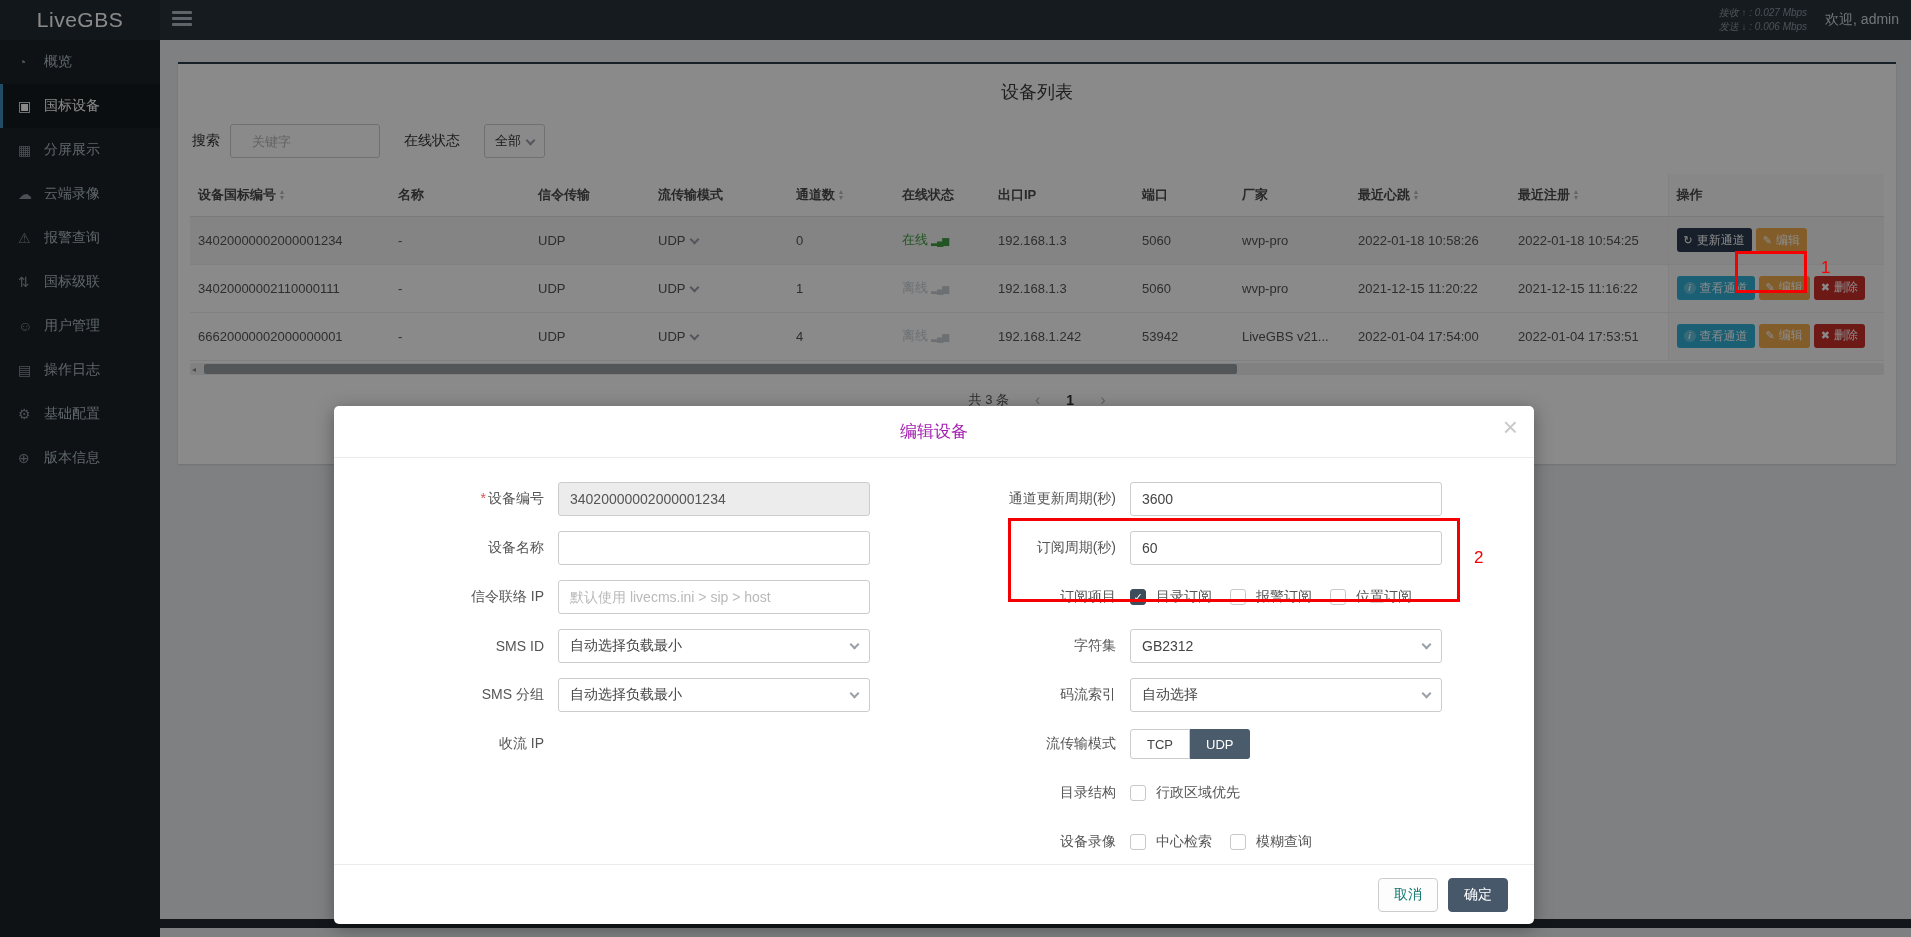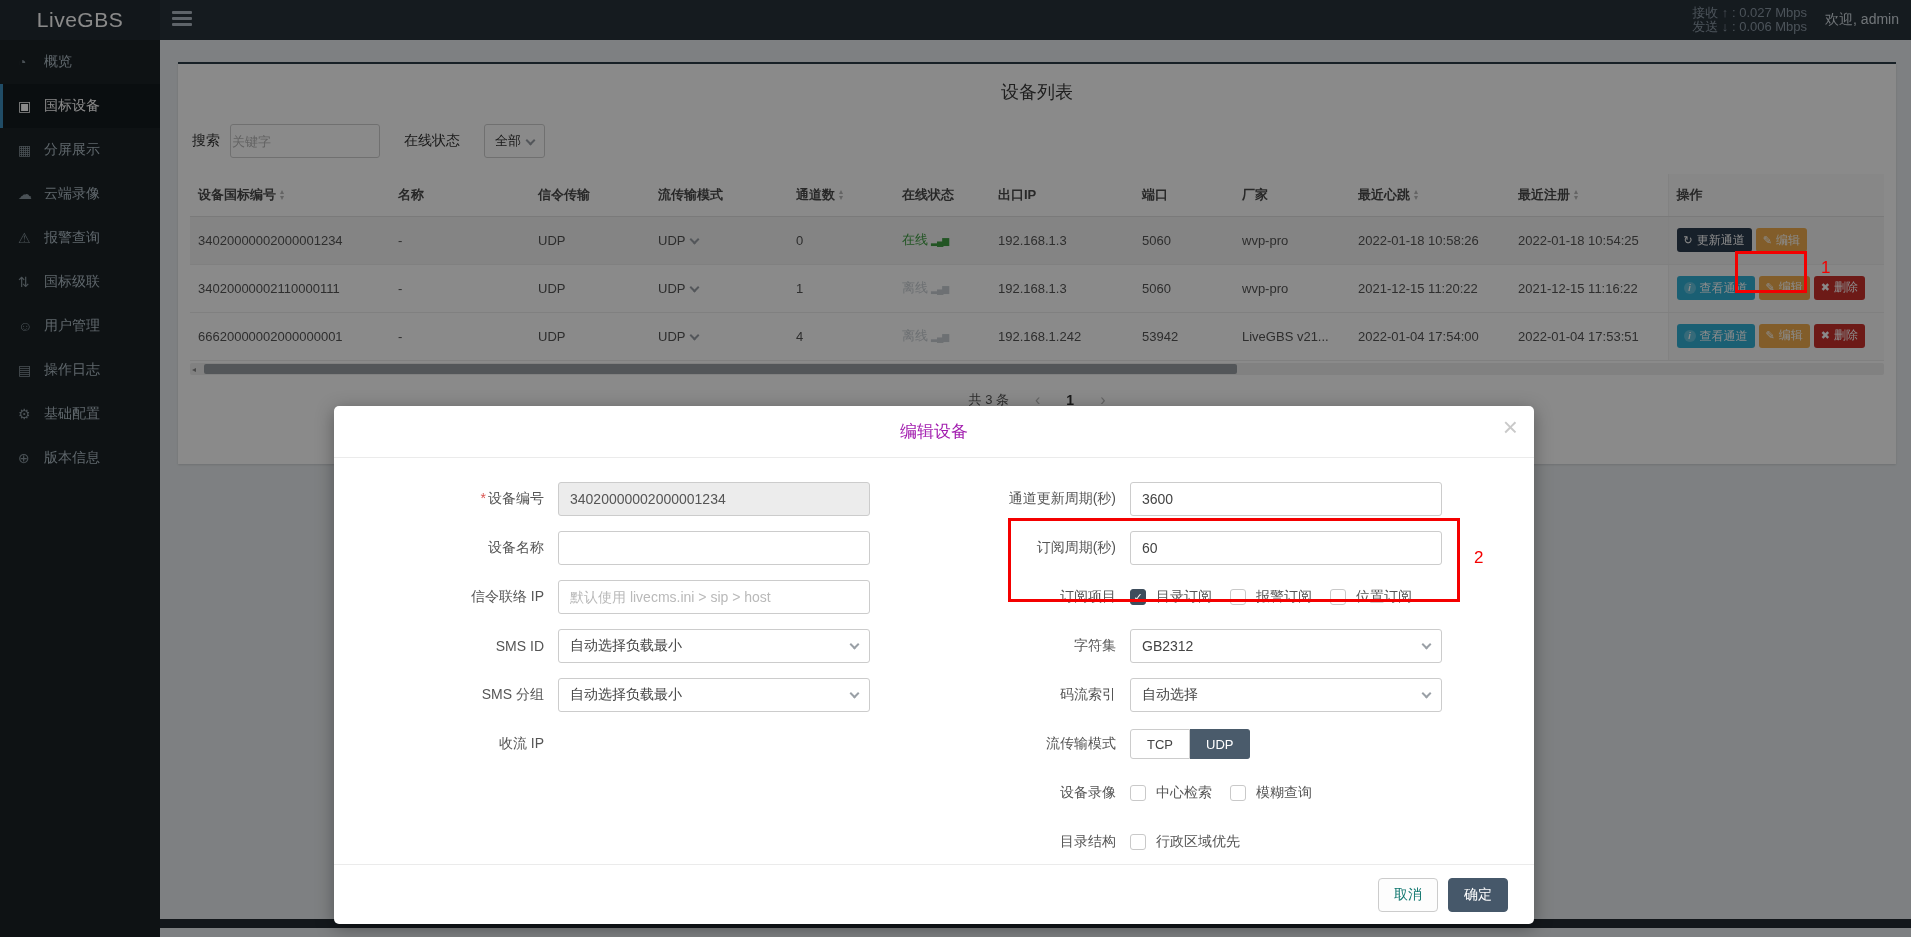--- a/index.html
+++ b/index.html
@@ -7,41 +7,41 @@
     font-family:"Liberation Sans","DejaVu Sans",sans-serif; background:#555; }
   .app { position:absolute; inset:0; background:#e9edf0; }
 
   
   .navbar { position:absolute; top:0; left:0; right:0; height:40px; background:#28323a; z-index:1; }
   .brand { position:absolute; left:0; top:0; width:160px; height:40px; background:#222b32;
     color:#fff; font-size:21px; line-height:40px; text-align:center; letter-spacing:.5px; }
   .hamburger { position:absolute; left:172px; top:11px; width:20px; height:18px; cursor:pointer; }
   .hamburger span { display:block; height:3px; background:#aeb9c2; margin-bottom:3px; border-radius:1px; }
   .nav-right { position:absolute; right:12px; top:0; height:40px; display:flex; align-items:center; gap:18px; }
-  .traffic { color:#8b99a5; font-size:13px; line-height:14px; text-align:right; }
+  .traffic { color:#8b99a5; font-size:10px; line-height:14px; text-align:right;font-style:italic; }
   .traffic b { font-weight:normal; }
   .welcome { color:#cfd8de; font-size:14px; }
 
   
   .sidebar { position:absolute; top:40px; left:0; bottom:0; width:160px; background:#1a2226; }
   .side-item { height:44px; display:flex; align-items:center; padding-left:18px; color:#b0bec7;
     font-size:14px; cursor:pointer; }
   .side-item.active { background:#141a1e; color:#fff; border-left:3px solid #3c8dbc; padding-left:15px; }
   .si-icon { width:26px; font-size:14px; color:#8a979f; }
   .side-item.active .si-icon { color:#fff; }
 
   
   .content { position:absolute; top:40px; left:160px; right:0; bottom:9px; background:#e9edf0; }
   .panel { position:absolute; left:18px; right:15px; top:22px; height:402px; background:#fff;
     border-top:2px solid #2c3b47; box-shadow:0 1px 2px rgba(0,0,0,.12); }
   .panel-title { text-align:center; font-size:18px; color:#3a3a3a; padding:16px 0 10px; }
   .filter-row { display:flex; align-items:center; padding:10px 14px 4px; gap:10px; }
   .filter-label { font-size:14px; color:#333; }
   .search-input { width:150px; height:34px; border:1px solid #cfcfcf; border-radius:3px;
-    padding:0 1px; font-size:13px; color:#ef4444; }
+    padding:0 21px; font-size:13px; color:#ef4444; }
   .search-input::placeholder { color:#b6b6b6; }
   .status-select { height:34px; border:1px solid #cfcfcf; border-radius:3px; background:#fff;
     display:flex; align-items:center; gap:0; padding:0 10px; font-size:13px; color:#333; cursor:pointer; margin-left:14px; }
 
   table.grid { width:calc(100% - 24px); margin:12px 12px 0; border-collapse:collapse; table-layout:fixed; }
   .grid th { font-size:13px; color:#4a4a4a; text-align:left; font-weight:bold; height:42px;
     border-bottom:1px solid #e2e2e2; padding:0 8px; white-space:nowrap; }
   .grid td { font-size:13px; color:#555; height:48px; border-bottom:1px solid #ededed;
     padding:0 8px; white-space:nowrap; overflow:hidden; }
   .grid tr.r0 td { background:#f4f4f4; }
@@ -396,35 +396,35 @@
         </div>
       </div>
       <div class="form-row">
         <div class="f-label">流传输模式</div>
         <div class="f-ctrl seg">
             <button class="seg-btn">TCP</button>
             <button class="seg-btn active">UDP</button>
           </div>
       </div>
       <div class="form-row">
+        <div class="f-label">目录结构</div>
+        <div class="f-ctrl cbx-group">
+            <span class="cbx"></span>
+            <span class="cbx-label">行政区域优先</span>
+          </div>
+      </div>
+      <div class="form-row">
         <div class="f-label">设备录像</div>
         <div class="f-ctrl cbx-group">
             <span class="cbx"></span>
             <span class="cbx-label">中心检索</span>
             <span class="cbx"></span>
             <span class="cbx-label">模糊查询</span>
           </div>
       </div>
-      <div class="form-row">
-        <div class="f-label">目录结构</div>
-        <div class="f-ctrl cbx-group">
-            <span class="cbx"></span>
-            <span class="cbx-label">行政区域优先</span>
-          </div>
-      </div>
     </div>
   </div>
 
   <div class="modal-footer">
     <button class="mbtn mbtn-cancel">取消</button>
     <button class="mbtn mbtn-ok">确定</button>
   </div>
 </div>
 
 <div class="anno anno-box1"></div>

